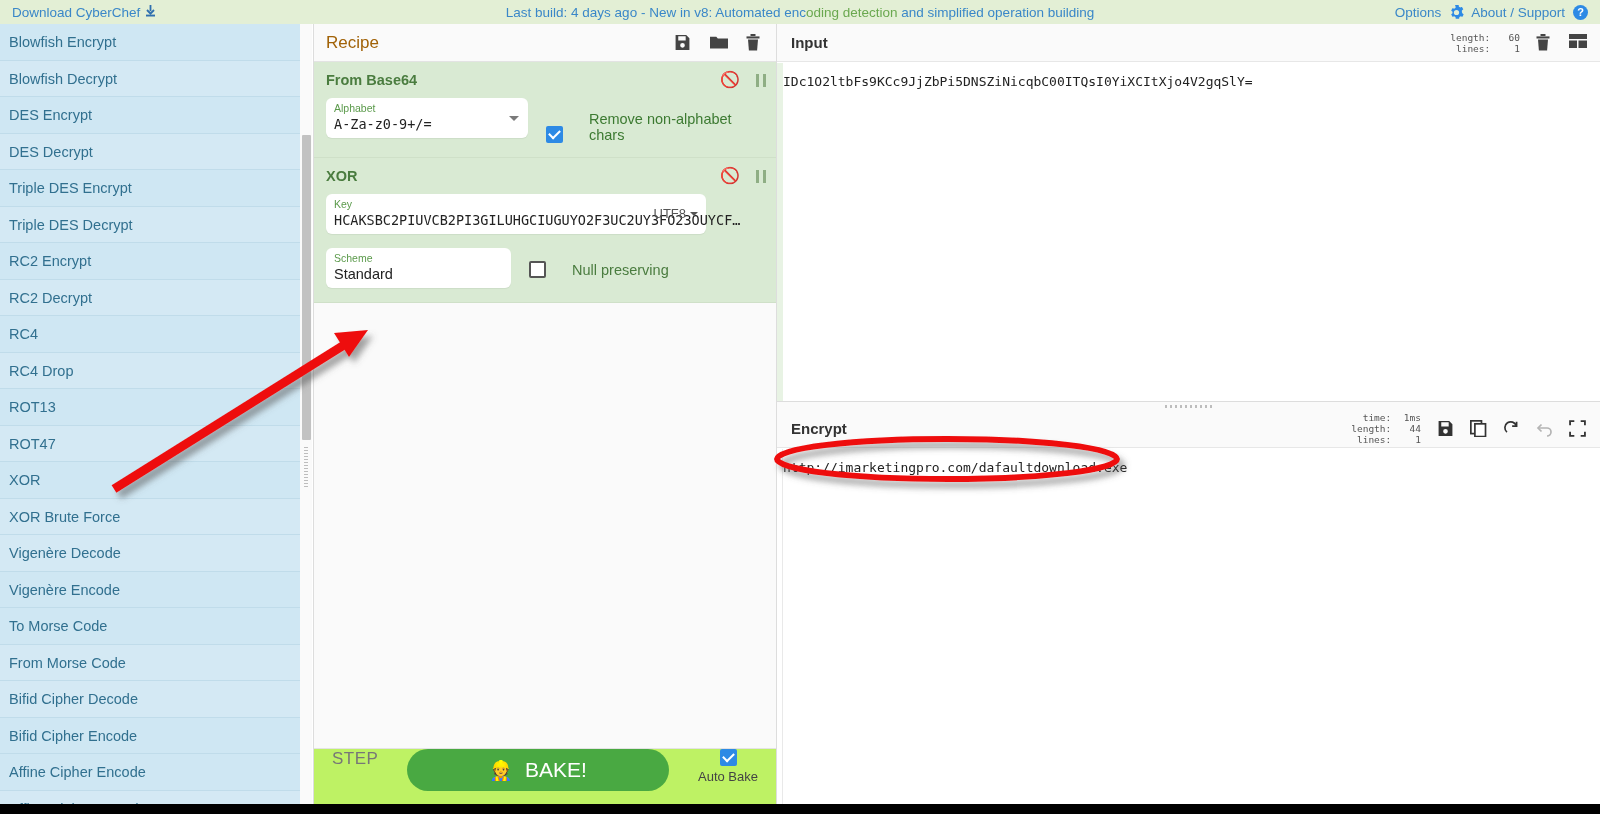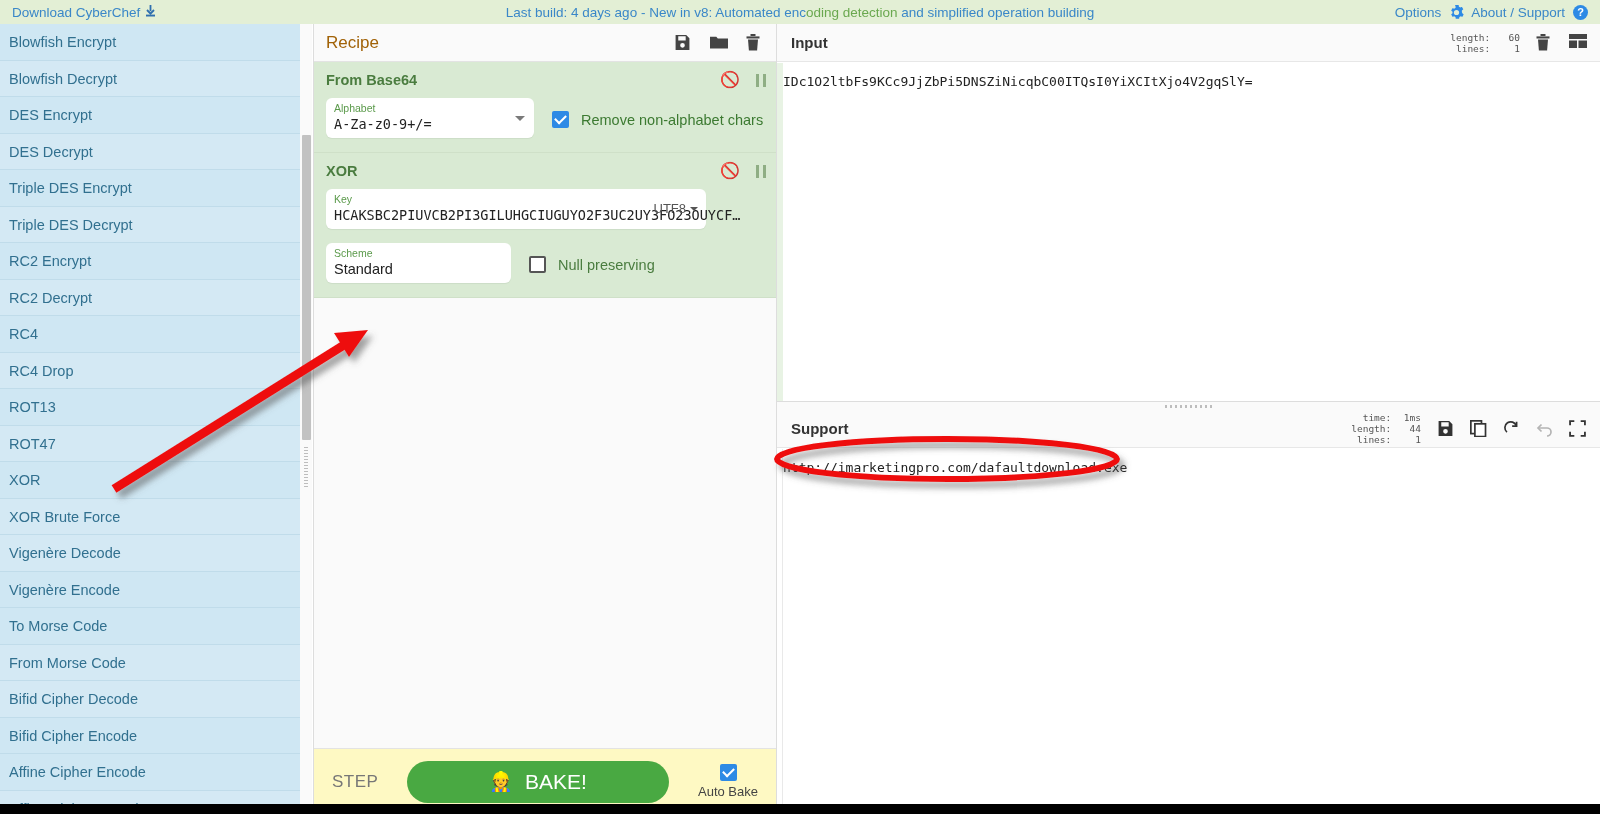--- a/index.html
+++ b/index.html
@@ -135,42 +135,42 @@
     font-size: 13px; color: #555; white-space: nowrap; padding-left: 10px;
     display: flex; align-items: center; gap: 4px;
   }
   .key-enc .mini-caret {
     width: 0; height: 0;
     border-left: 4px solid transparent; border-right: 4px solid transparent;
     border-top: 4px solid #555;
   }
   .field-scheme { width: 185px; }
 
-  .cb-wrap { display: flex; align-items: flex-end; gap: 12px; padding-top: 13px; }
+  .cb-wrap { display: flex; align-items: flex-end; gap: 26px; padding-top: 13px; }
   .cb {
     width: 17px; height: 17px; border-radius: 2px; flex: none;
     display: inline-flex; align-items: center; justify-content: center;
   }
   .cb.on { background: #2d8ae5; }
   .cb.on::after {
     content: ""; width: 5px; height: 9px;
     border: solid #fff; border-width: 0 2px 2px 0;
     transform: rotate(45deg) translate(-1px,-1px);
   }
   .cb.off { background: #fff; border: 2px solid #555; }
   .cb-label { font-size: 14.5px; color: #3c7a31; }
   .cb-label.dark { color: #4a7c3f; }
 
   .recipe-body { position: absolute; left:0; right:0; top: 38px; bottom: 66px; overflow: hidden; }
   .recipe-empty { height: 100%; background: #fafafa; }
 
   .bake-bar {
     position: absolute; left: 0; right: 0; bottom: 0; height: 66px;
-    background: #fef9c3; border-top: 1px solid #e3e3e3;
-    display: flex; align-items: center; padding: 0 12px; gap: 23px;
+    background: #bef264; border-top: 1px solid #e3e3e3;
+    display: flex; align-items: flex-start; padding: 0 12px; gap: 23px;
   }
   .step-btn {
     font-size: 17px; color: #777; letter-spacing: .5px; padding: 0 6px;
     background: none; border: none; cursor: pointer;
     font-family: "Liberation Sans", sans-serif;
   }
   .bake-btn {
     flex: 1; height: 42px; border-radius: 21px; border: none;
     background: #49a942; color: #fff;
     font-size: 21px; display: flex; align-items: center; justify-content: center;
@@ -410,21 +410,21 @@
       <div class="io-gutter"></div>
       <div class="io-text">IDc1O2ltbFs9KCc9JjZbPi5DNSZiNicqbC00ITQsI0YiXCItXjo4V2gqSlY=</div>
     </div>
 
     <div class="splitter">
       <span class="grip"></span>
     </div>
 
     <div class="io-panel output-panel">
       <div class="io-head">
-        <span class="io-title">Support</span>
+        <span class="io-title">Encrypt</span>
         <span class="io-meta"><span>time:</span> <span class="mv">1ms</span><br><span>length:</span> <span class="mv">44</span><br><span>lines:</span> <span class="mv">1</span></span>
         <span class="io-icons">
           <span class="hicon">
             <svg width="17" height="17" viewBox="0 0 16 16">
                 <path fill="#333" d="M1.5 1h10l3 3v11h-13zM4 2v4h7V2zm4 6.5a2.2 2.2 0 100 4.4 2.2 2.2 0 000-4.4z"></path>
               </svg>
           </span>
           <span class="hicon">
             <svg width="17" height="17" viewBox="0 0 16 16">
                 <rect x="0.8" y="0.8" width="10" height="12" fill="none" stroke="#333" stroke-width="1.6"></rect>

